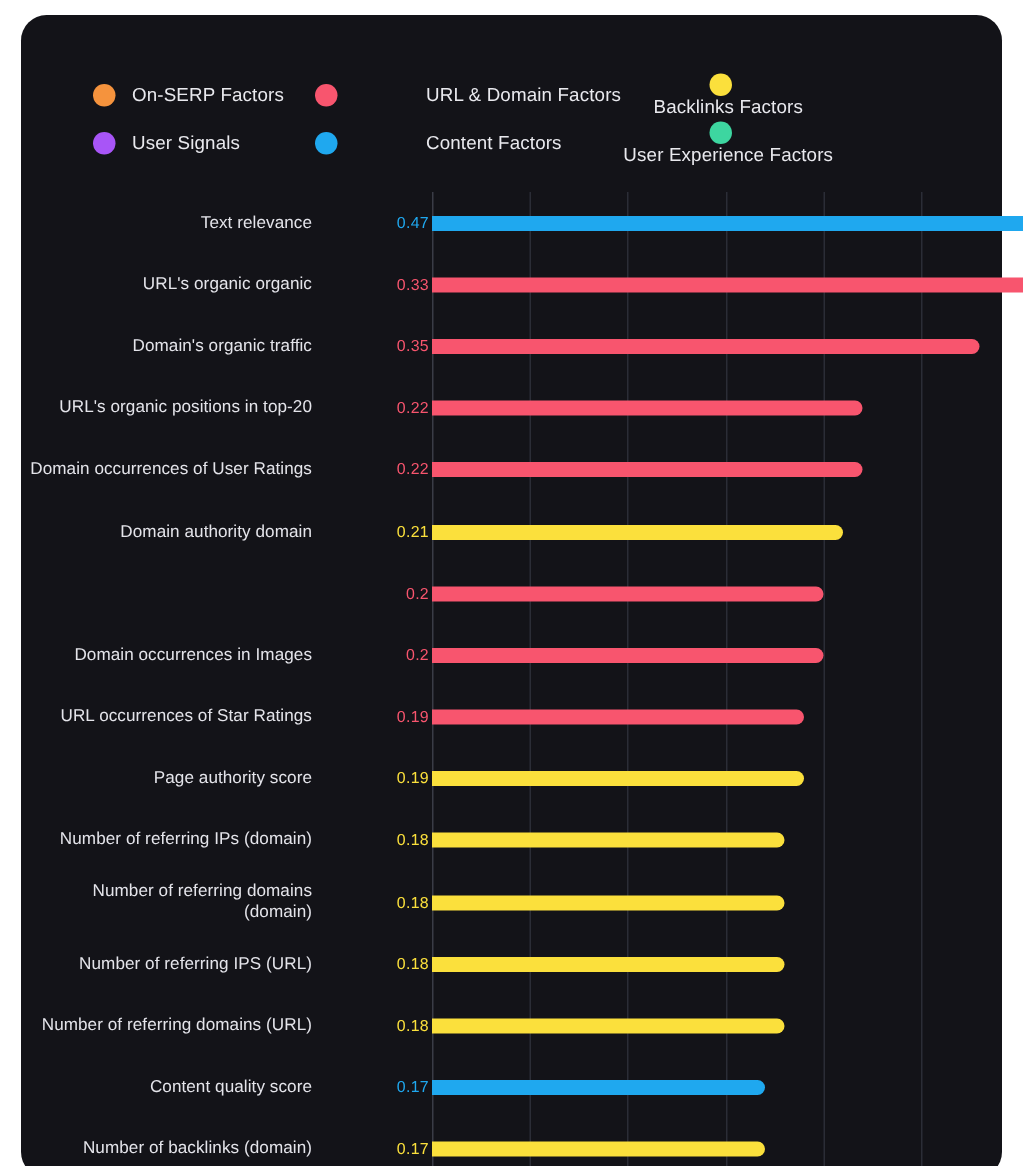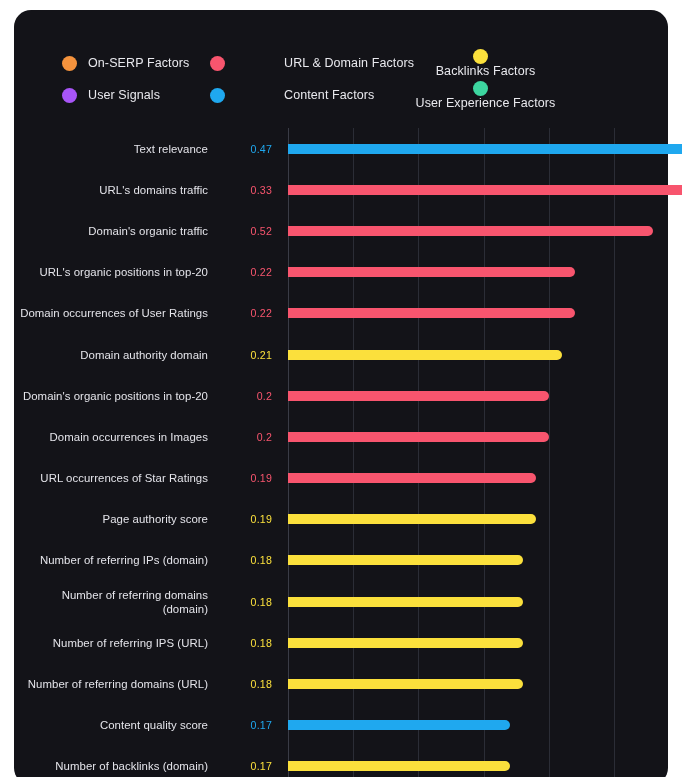--- a/index.html
+++ b/index.html
@@ -104,21 +104,21 @@
     transform: translateY(-50%);
     width: 190px;
     text-align: right;
     color: #e4e4ea;
     font-size: 11.4px;
     line-height: 14.5px;
     letter-spacing: 0.05px;
   }
   .row-value {
     position: absolute;
-    right: 396px;      
+    right: 382px;      
     top: 50%;
     transform: translateY(-50%);
     font-size: 10.6px;
     letter-spacing: 0.2px;
     white-space: nowrap;
   }
   .bar {
     position: absolute;
     left: 274px;       
     top: 50%;
@@ -172,46 +172,45 @@
         <div class="gridline" style="left: 534.8px;"></div>
         <div class="gridline" style="left: 600px;"></div>
       </div>
     <div id="rows">
         <div class="row">
           <div class="row-label">Text relevance</div>
           <div class="row-value" style="color: rgb(31, 168, 239);">0.47</div>
           <div class="bar" style="width: 612.88px; background: rgb(31, 168, 239);"></div>
         </div>
         <div class="row">
-          <div class="row-label">URL's domains traffic</div>
+          <div class="row-label">URL's organic organic</div>
           <div class="row-value" style="color: rgb(248, 85, 110);">0.33</div>
           <div class="bar" style="width: 430.32px; background: rgb(248, 85, 110);"></div>
         </div>
         <div class="row">
           <div class="row-label">Domain's organic traffic</div>
-          <div class="row-value" style="color: rgb(248, 85, 110);">0.52</div>
+          <div class="row-value" style="color: rgb(248, 85, 110);">0.35</div>
           <div class="bar" style="width: 365.12px; background: rgb(248, 85, 110);"></div>
         </div>
         <div class="row">
           <div class="row-label">URL's organic positions in top-20</div>
           <div class="row-value" style="color: rgb(248, 85, 110);">0.22</div>
           <div class="bar" style="width: 286.88px; background: rgb(248, 85, 110);"></div>
         </div>
         <div class="row">
           <div class="row-label">Domain occurrences of User Ratings</div>
           <div class="row-value" style="color: rgb(248, 85, 110);">0.22</div>
           <div class="bar" style="width: 286.88px; background: rgb(248, 85, 110);"></div>
         </div>
         <div class="row">
           <div class="row-label">Domain authority domain</div>
           <div class="row-value" style="color: rgb(251, 224, 60);">0.21</div>
           <div class="bar" style="width: 273.84px; background: rgb(251, 224, 60);"></div>
         </div>
         <div class="row">
-          <div class="row-label">Domain's organic positions in top-20</div>
           <div class="row-value" style="color: rgb(248, 85, 110);">0.2</div>
           <div class="bar" style="width: 260.8px; background: rgb(248, 85, 110);"></div>
         </div>
         <div class="row">
           <div class="row-label">Domain occurrences in Images</div>
           <div class="row-value" style="color: rgb(248, 85, 110);">0.2</div>
           <div class="bar" style="width: 260.8px; background: rgb(248, 85, 110);"></div>
         </div>
         <div class="row">
           <div class="row-label">URL occurrences of Star Ratings</div>

